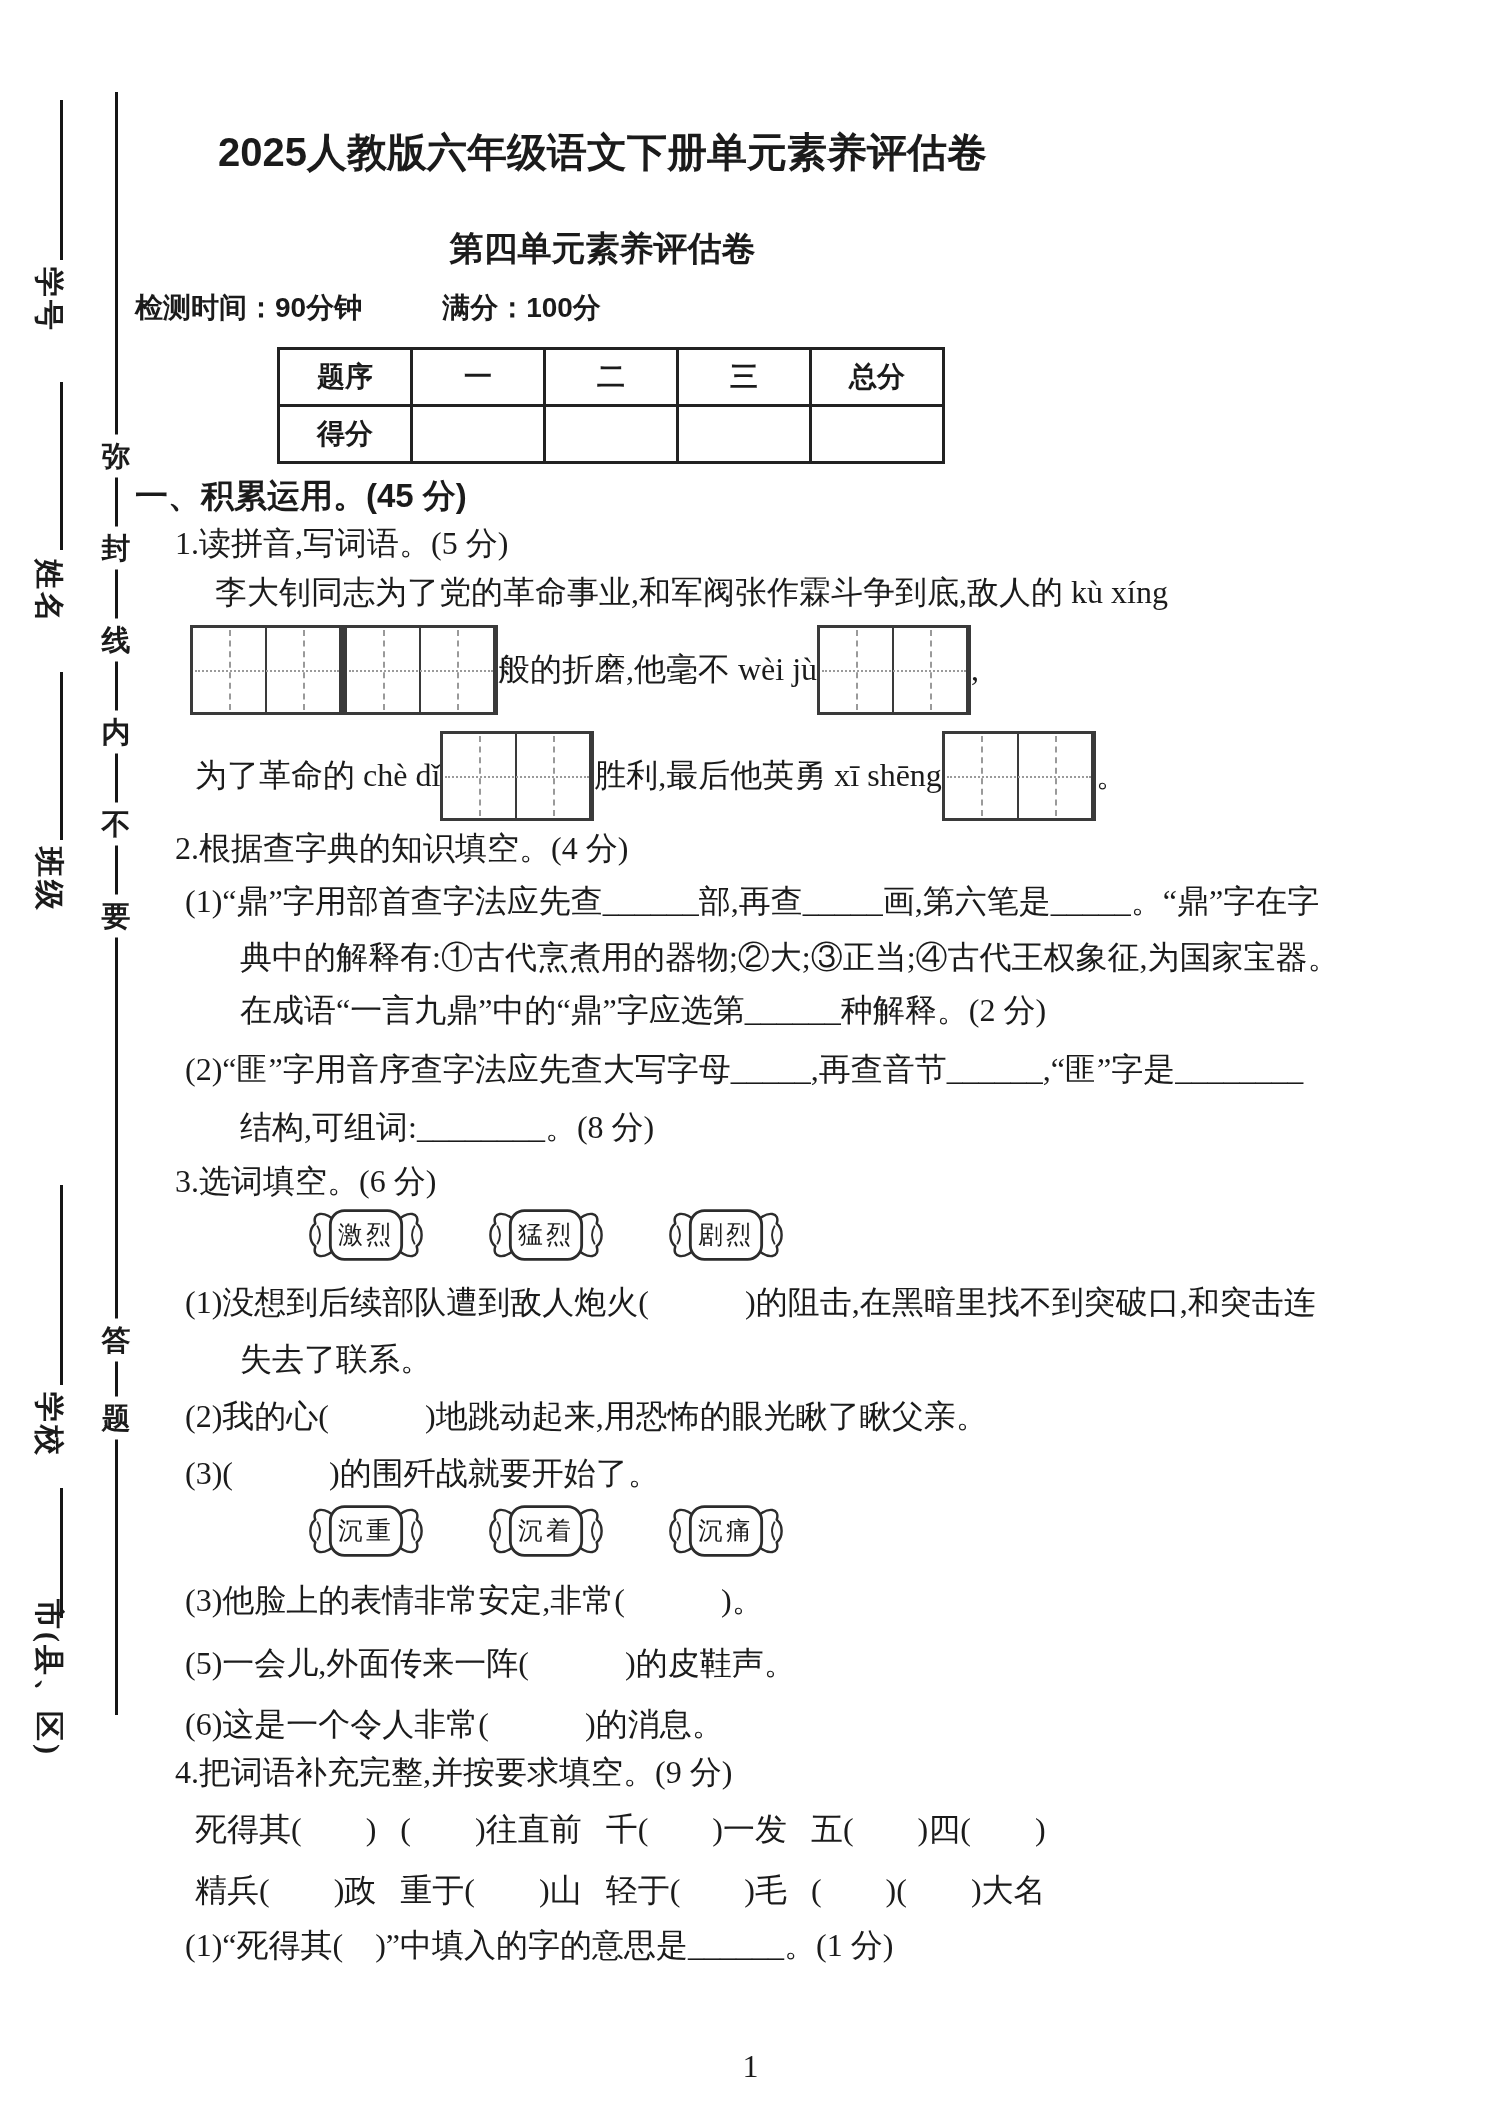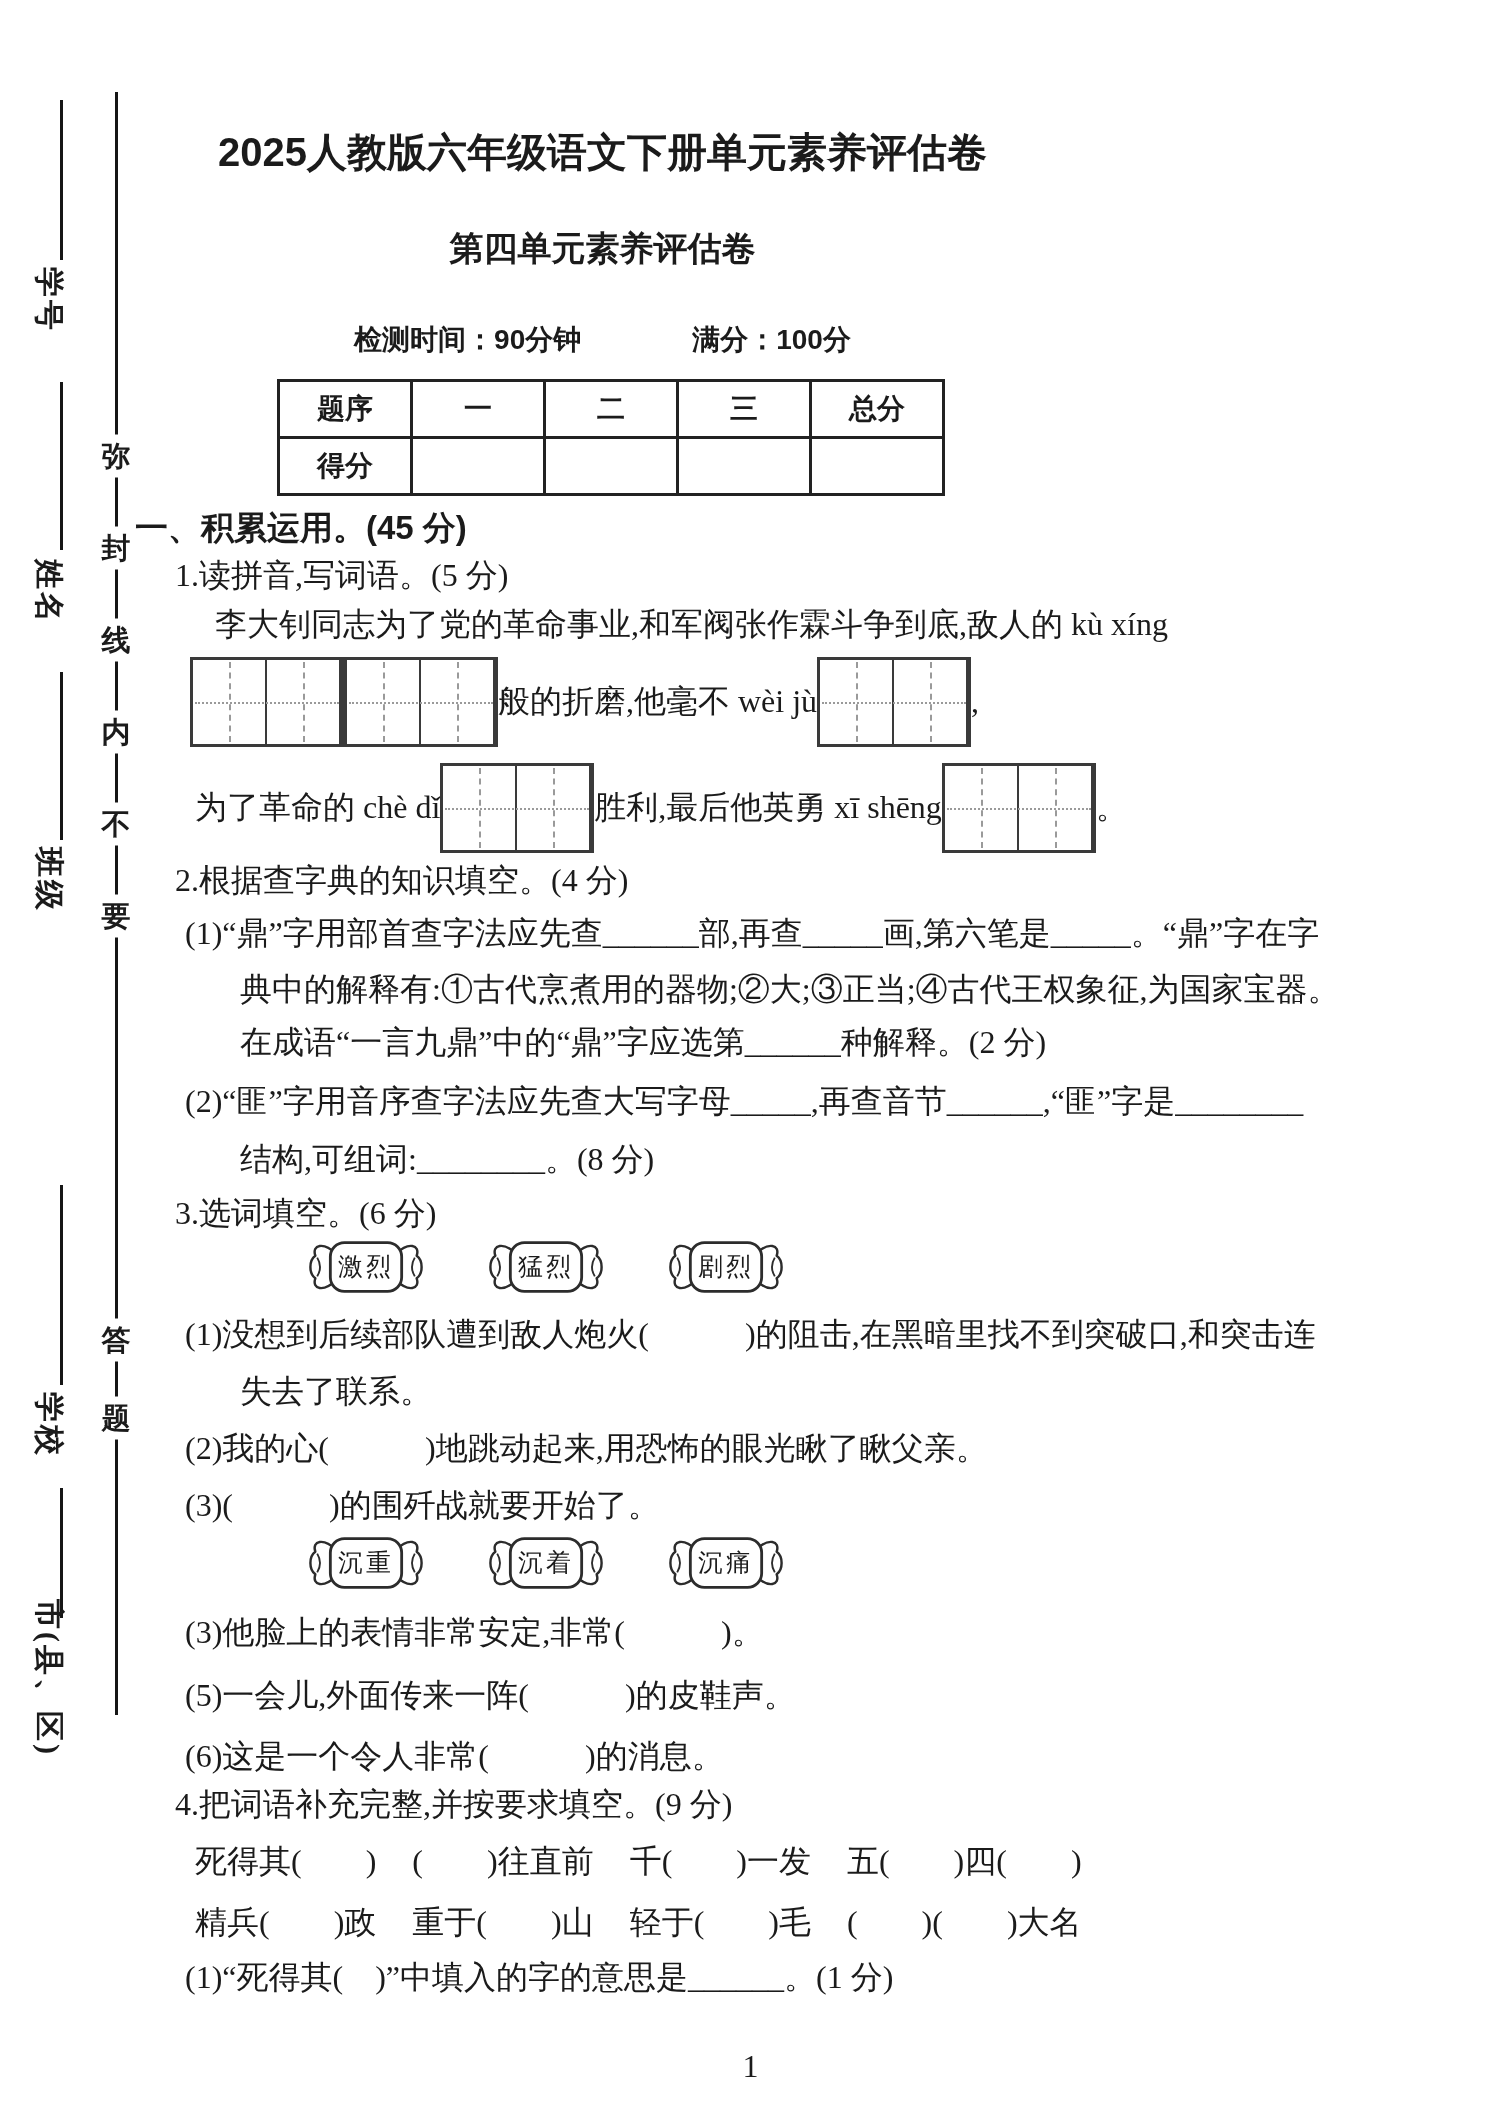--- a/index.html
+++ b/index.html
@@ -13,21 +13,21 @@
   .seal-rule{position:absolute;left:115px;top:92px;width:3px;height:1623px;background:#161616;}
   .seal-char{position:absolute;left:116px;transform:translate(-50%,-50%);background:#ffffff;
              font-size:29px;font-weight:bold;padding:7px 1px;line-height:1;}
   
   .content{position:relative;margin-left:135px;width:1330px;}
   .header-wrap{width:935px;}
   .title{margin:128px 0 0;text-align:center;font-family:"Liberation Sans", sans-serif;
          font-weight:bold;font-size:40px;line-height:1.2;}
   .subtitle{margin:52px 0 0;text-align:center;font-family:"Liberation Sans", sans-serif;
             font-weight:bold;font-size:34px;line-height:1.2;}
-  .meta{margin-top:52px;display:flex;justify-content:center;gap:111px;
+  .meta{margin-top:20px;display:flex;justify-content:flex-start;gap:80px;
         font-family:"Liberation Sans", sans-serif;font-weight:bold;font-size:28px;}
   .score-table{margin:20px 0 0 142px;border-collapse:collapse;}
   .score-table td{border:3px solid #222;width:128px;height:52px;text-align:center;
                   font-family:"Liberation Sans", sans-serif;font-weight:bold;font-size:28px;}
   .sec-heading{margin-top:12px;font-family:"Liberation Sans", sans-serif;font-weight:bold;
                font-size:33px;line-height:40px;}
   .q-heading{font-size:32px;line-height:38px;}
   .body{margin:0;font-size:32px;line-height:41px;white-space:nowrap;}
   .ind1{margin-left:40px;}  
   .ind2{margin-left:80px;}  
@@ -44,21 +44,21 @@
   .hmid{position:absolute;left:2px;right:2px;top:50%;border-top:2px dotted #9a9a9a;}
   
   .candy-row{display:flex;margin-left:170px;gap:58px;height:62px;align-items:center;}
   .candy{position:relative;width:122px;height:62px;display:inline-block;}
   .candy-svg{position:absolute;inset:0;width:122px;height:62px;}
   .candy-svg path,.candy-svg rect{stroke:#2c2c2c;stroke-width:2.6;fill:#ffffff;stroke-linejoin:round;}
   .candy-svg .crinkle{fill:none;stroke-width:2;}
   .candy-svg rect{stroke-width:3;}
   .candy-label{position:absolute;left:0;right:0;top:50%;transform:translateY(-52%);
                text-align:center;font-size:25px;letter-spacing:3px;}
-  .idiom-row{display:flex;gap:36px;font-size:32px;line-height:41px;white-space:nowrap;}
+  .idiom-row{display:flex;gap:24px;font-size:32px;line-height:41px;white-space:nowrap;}
   .page-num{position:absolute;left:0;right:0;top:2048px;text-align:center;font-size:32px;}
   .mt4{margin-top:4px;}.mt6{margin-top:6px;}.mt8{margin-top:8px;}.mt10{margin-top:10px;}
   .mt12{margin-top:12px;}.mt14{margin-top:14px;}.mt15{margin-top:15px;}.mt16{margin-top:16px;}
   .mt17{margin-top:17px;}.mt18{margin-top:18px;}.mt20{margin-top:20px;}.mt22{margin-top:22px;}.mt26{margin-top:8px;}
 </style>
 </head>
 <body>
 
 <div class="page">
 

